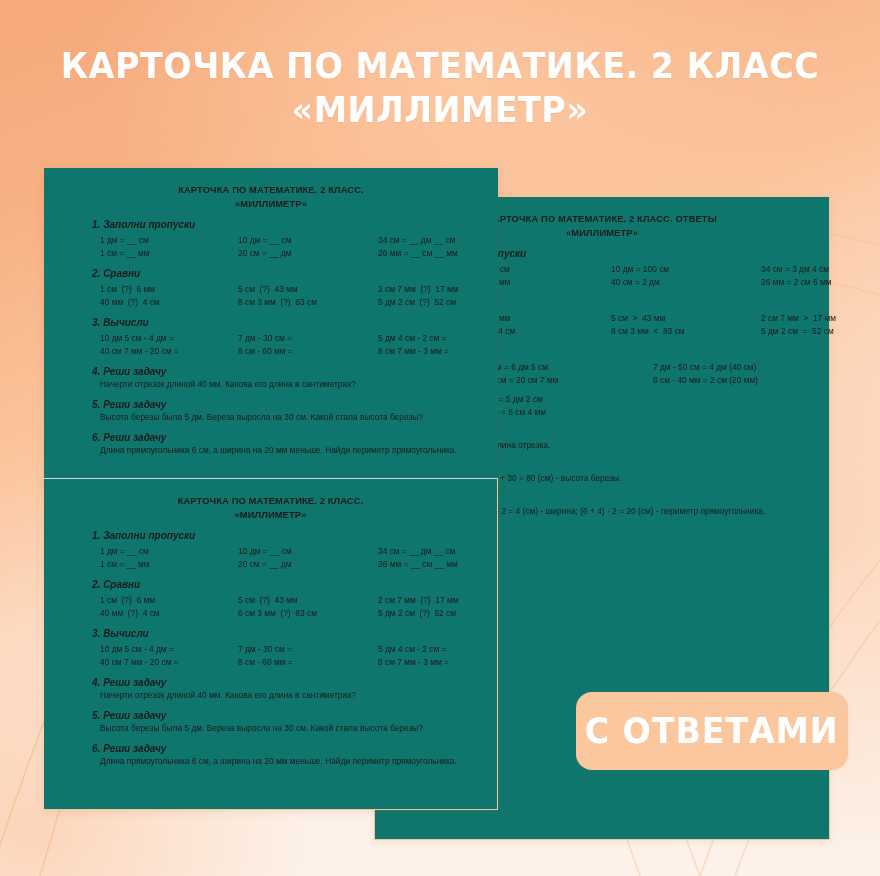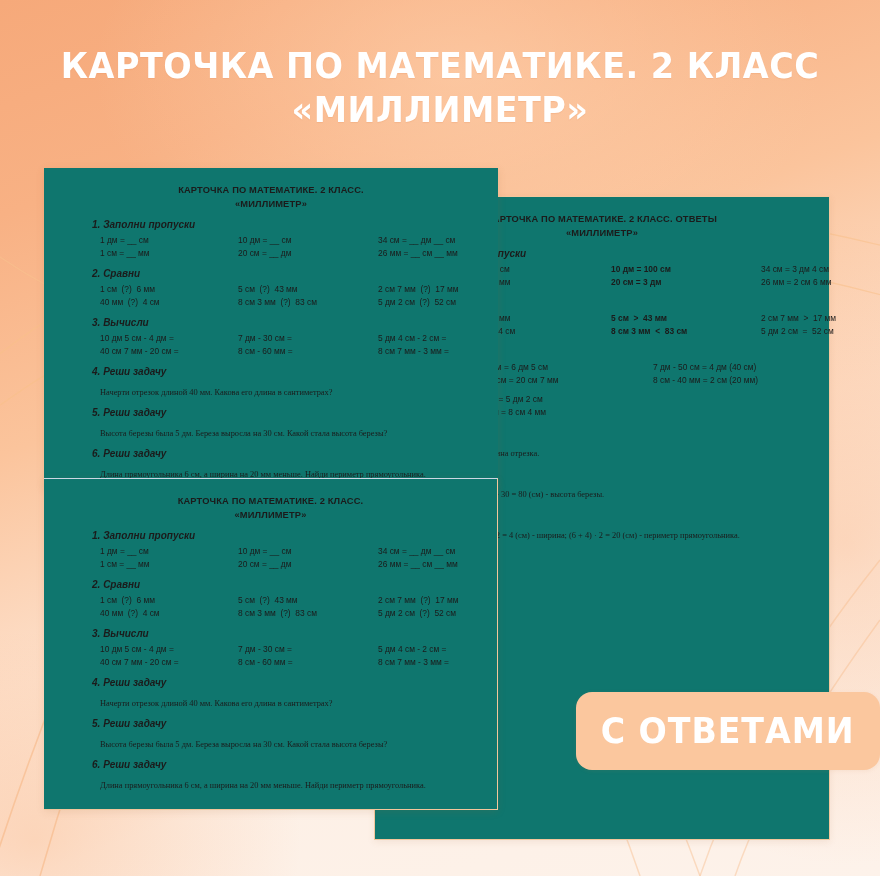--- a/index.html
+++ b/index.html
@@ -139,42 +139,41 @@
   }
   .row .c {
     flex: 0 0 auto;
   }
   .c0 { width: 138px; }
   .c1 { width: 140px; }
   .c2 { width: 140px; }
 
   
   #answer-card .c0 { width: 150px; }
-  #answer-card .c1 { width: 150px; font-weight: bold; }
+  #answer-card .c1 { width: 150px; }
   #answer-card .c2 { width: 150px; }
   #answer-card .row { padding-left: 30px; }
   #answer-card .rows.indent .row { padding-left: 56px; }
 
   .para {
     padding-left: 26px;
     padding-right: 4px;
     font-size: 8.4px;
     line-height: 13px;
-    margin-top: 8px;
+    margin-top: 0;
     text-align: justify;
-    font-family: Liberation Serif, serif;
   }
   #answer-card .para { padding-left: 30px; }
 
   
   #answers-badge {
     position: absolute;
     left: 576px;
     top: 692px;
-    width: 304px;
+    width: 272px;
     height: 78px;
     background: #fbc79e;
     border-radius: 16px;
     display: flex;
     align-items: center;
     justify-content: center;
     box-shadow: 0 1px 4px rgba(200,130,80,0.10);
   }
   #answers-badge span {
     color: #ffffff;
@@ -229,21 +228,21 @@
         <span>Заполни пропуски</span>
       </div>
       <div class="rows indent">
         <div class="row">
           <span class="c c0">1 дм = 10 см</span>
           <span class="c c1">10 дм = 100 см</span>
           <span class="c c2">34 см = 3 дм 4 см</span>
         </div>
         <div class="row">
           <span class="c c0">1 см = 10 мм</span>
-          <span class="c c1">20 см = 3 дм</span>
+          <span class="c c1">40 см = 2 дм</span>
           <span class="c c2">26 мм = 2 см 6 мм</span>
         </div>
       </div>
     </div>
 
     <div class="task">
       <div class="task-head">
         <span class="num">2.</span>
         <span>Сравни</span>
       </div>

